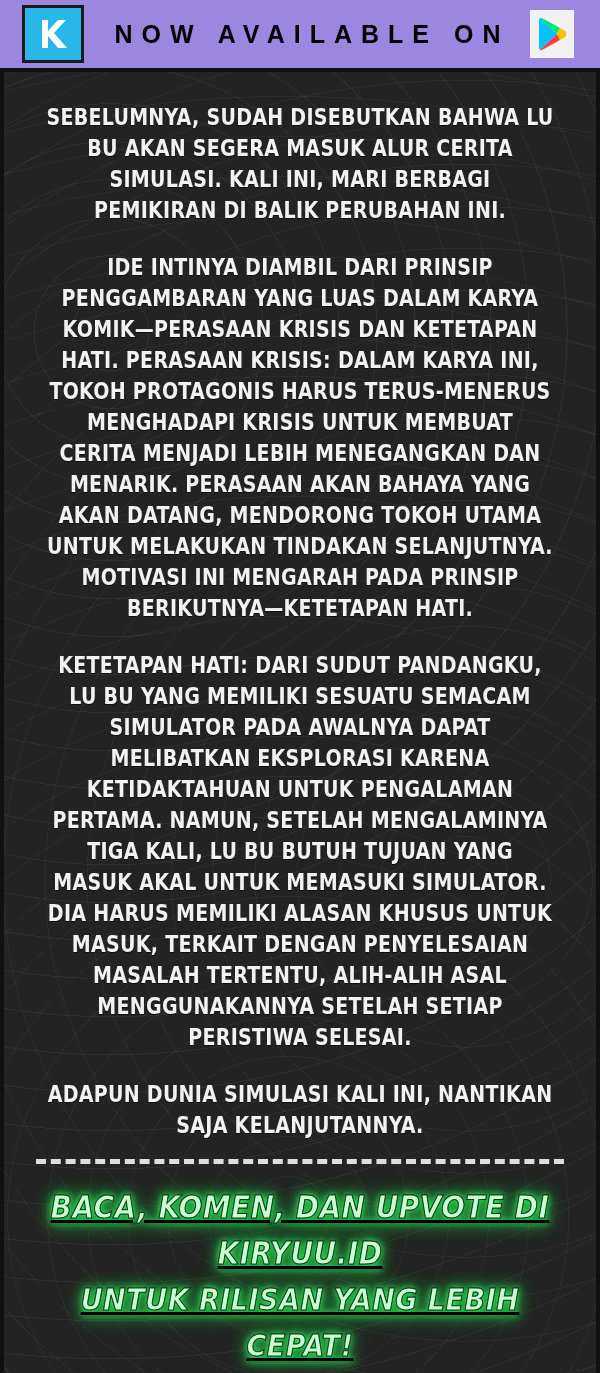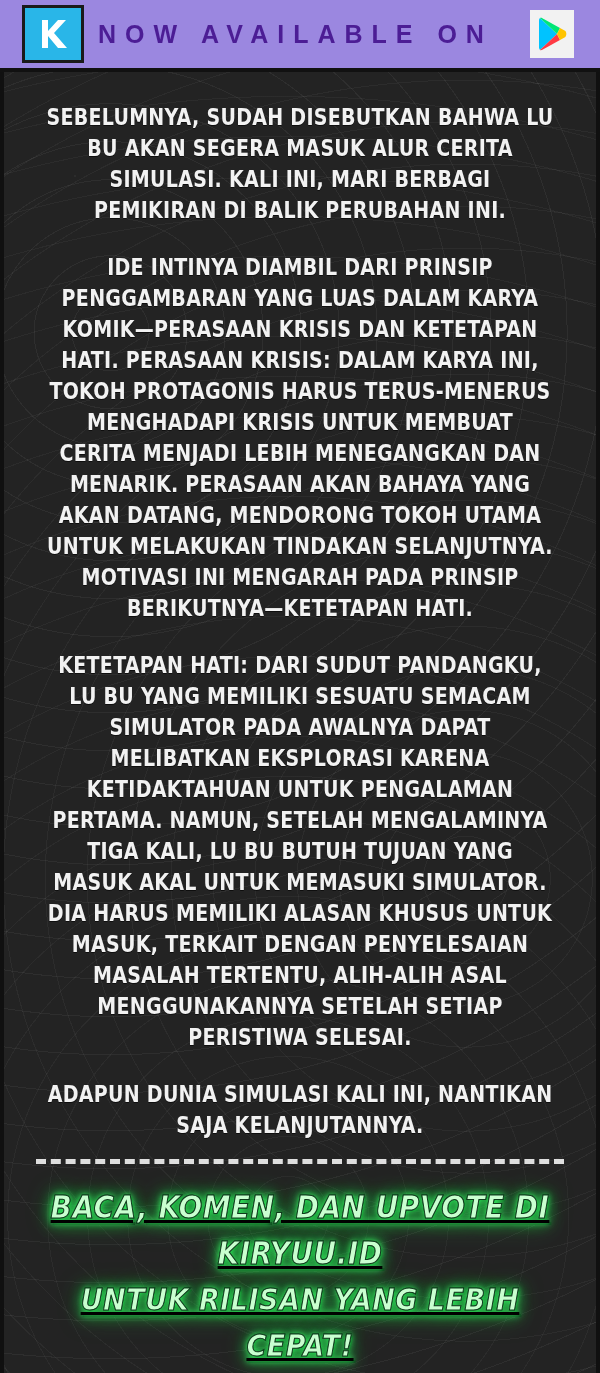--- a/index.html
+++ b/index.html
@@ -40,21 +40,22 @@
     border: 3px solid #1a1a1a;
     display: flex;
     align-items: center;
     justify-content: center;
     flex: 0 0 auto;
   }
   .banner-logo svg { display:block; }
 
   .banner-text {
     flex: 1 1 auto;
-    color: #4c1d95;
+    text-align: center;
+    color: #000000;
     font-size: 25px;
     font-weight: 700;
     letter-spacing: 9px;
     padding-left: 14px;
     font-family: "Liberation Sans", sans-serif;
   }
 
   .banner-store {
     width: 52px;
     height: 52px;

